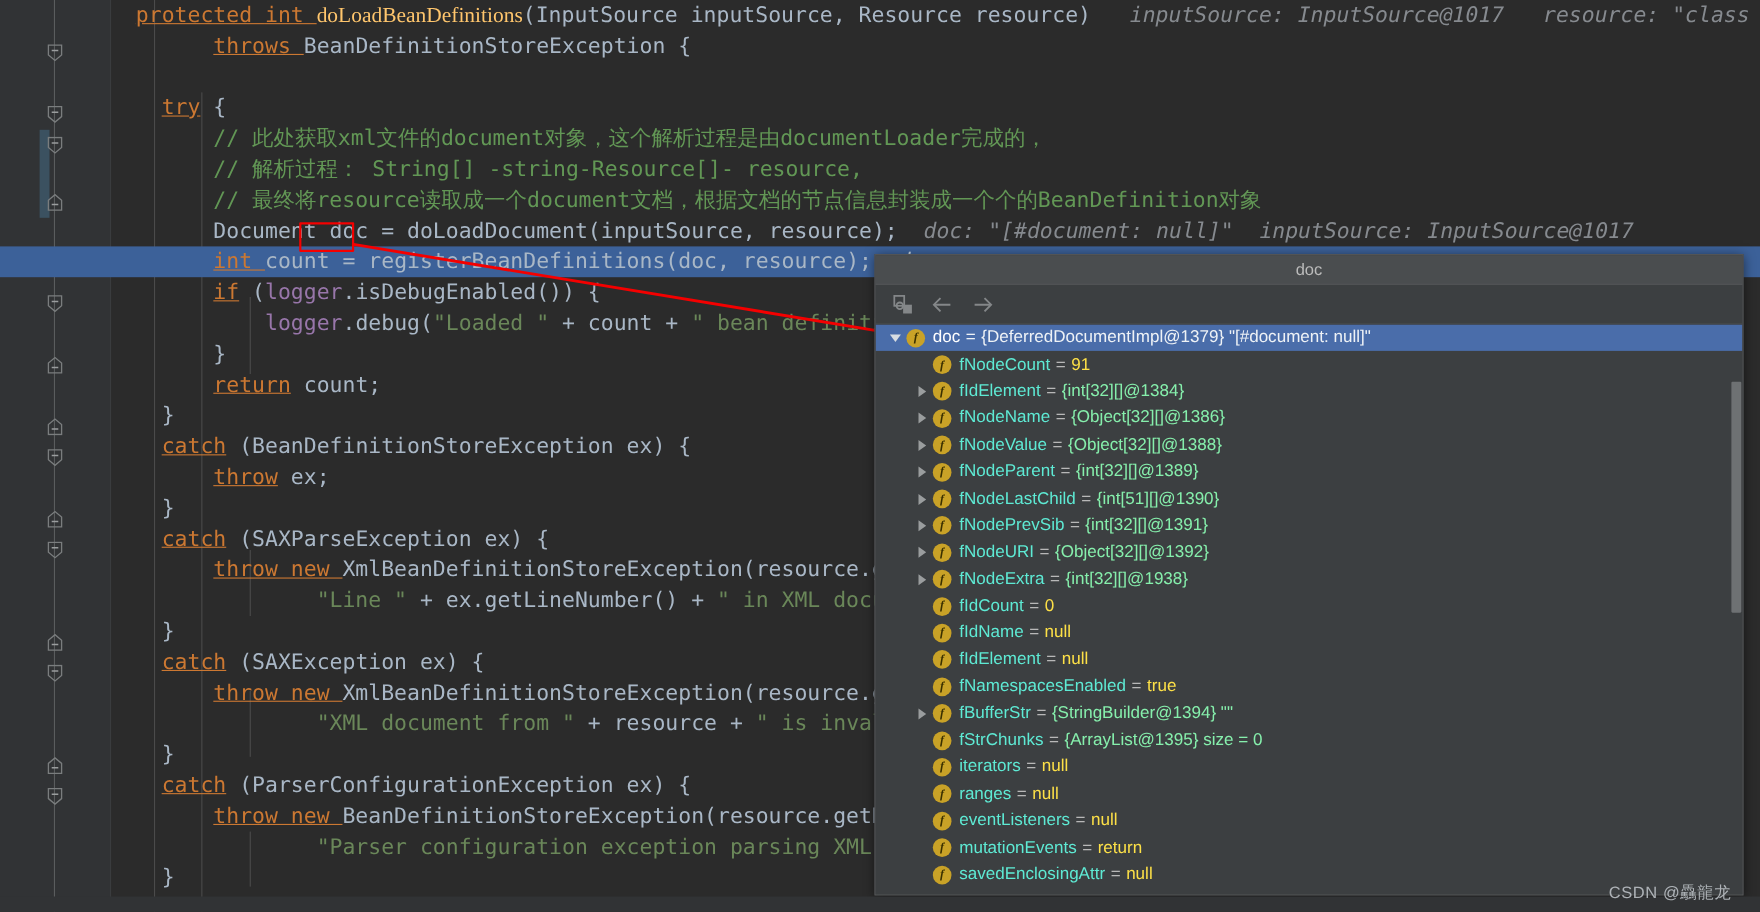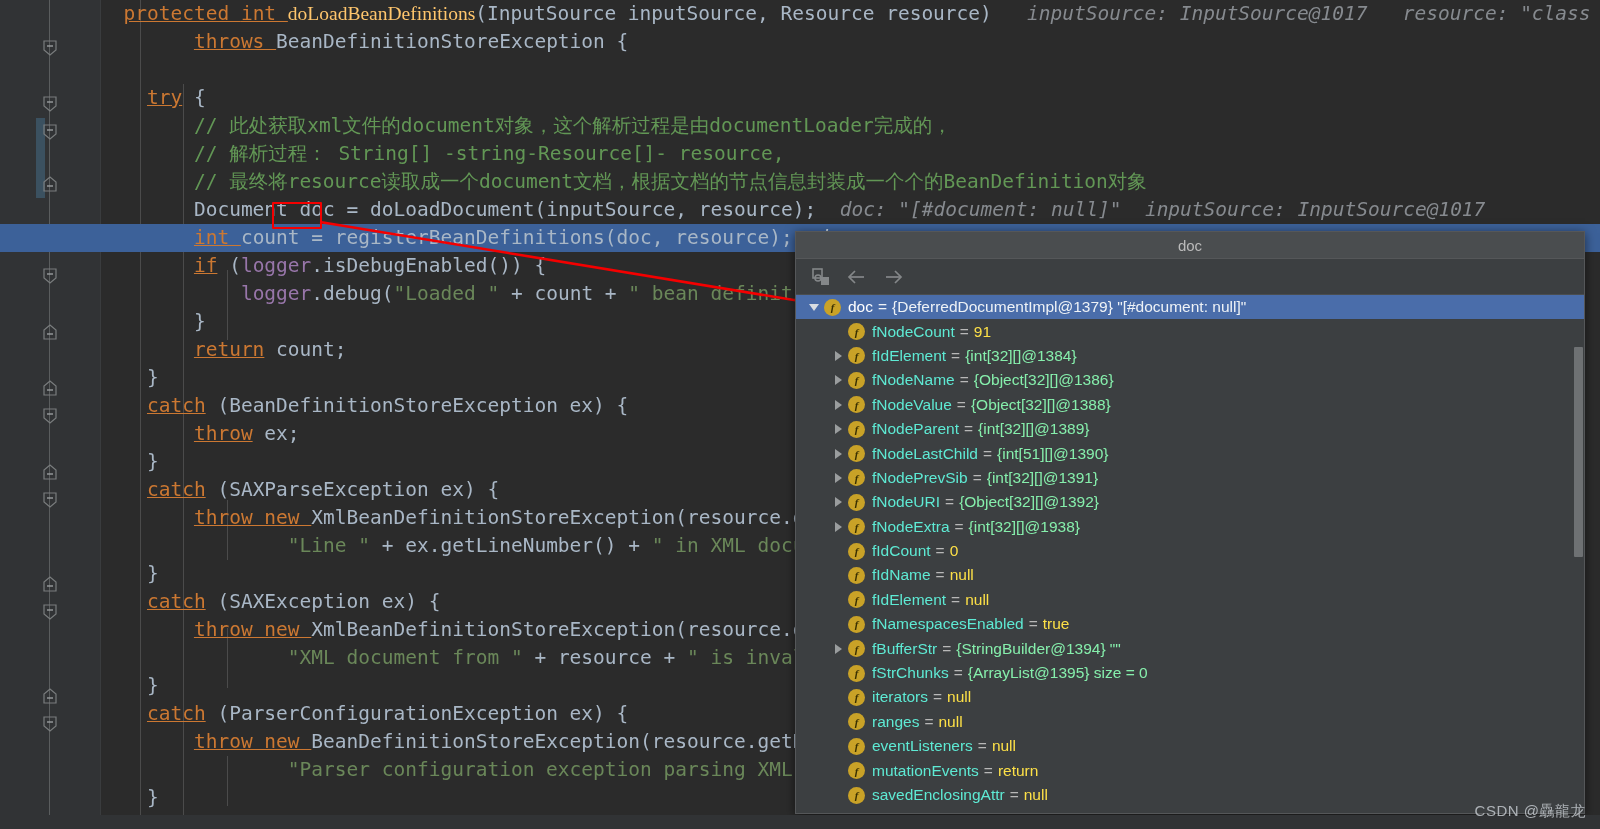--- a/index.html
+++ b/index.html
@@ -125,21 +125,21 @@
   .pscroll {
     position:absolute; right:0; top:0; width:11px; height:100%;
     background:transparent;
   }
   .pthumb {
     position:absolute; right:1px; width:9px; background:#6e7173; border-radius:1px;
   }
 
   
   .watermark {
-    position:absolute; right:14px; bottom:8px;
+    position:absolute; right:26px; bottom:8px;
     color:#c2c7cc; font-size:15px; opacity:.85;
     font-family:"Liberation Sans", sans-serif;
     letter-spacing:.5px;
   }
   .bottom-strip {
     position:absolute; left:0; bottom:0; width:1600px; height:14px; background:#313335;
   }
 </style>
 </head>
 <body>

